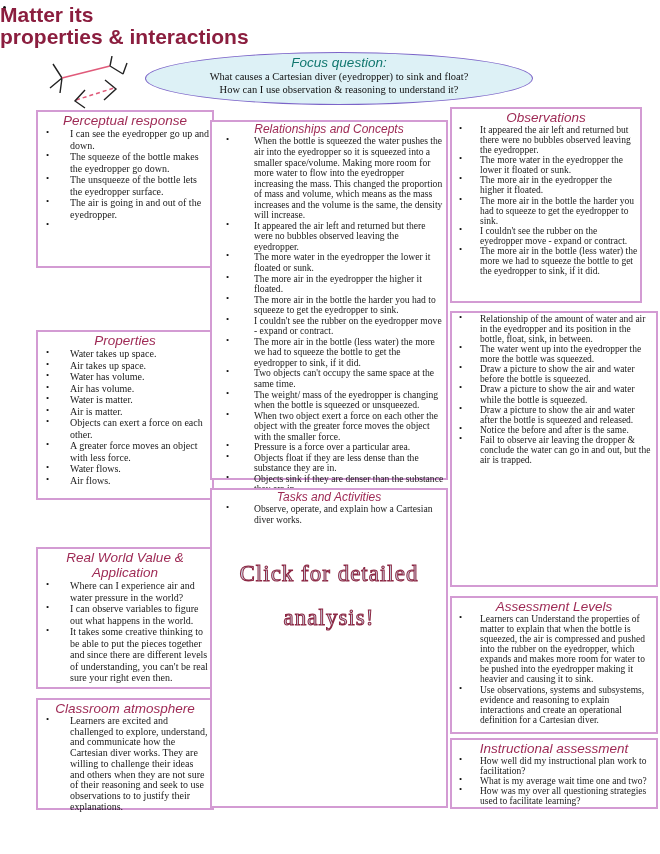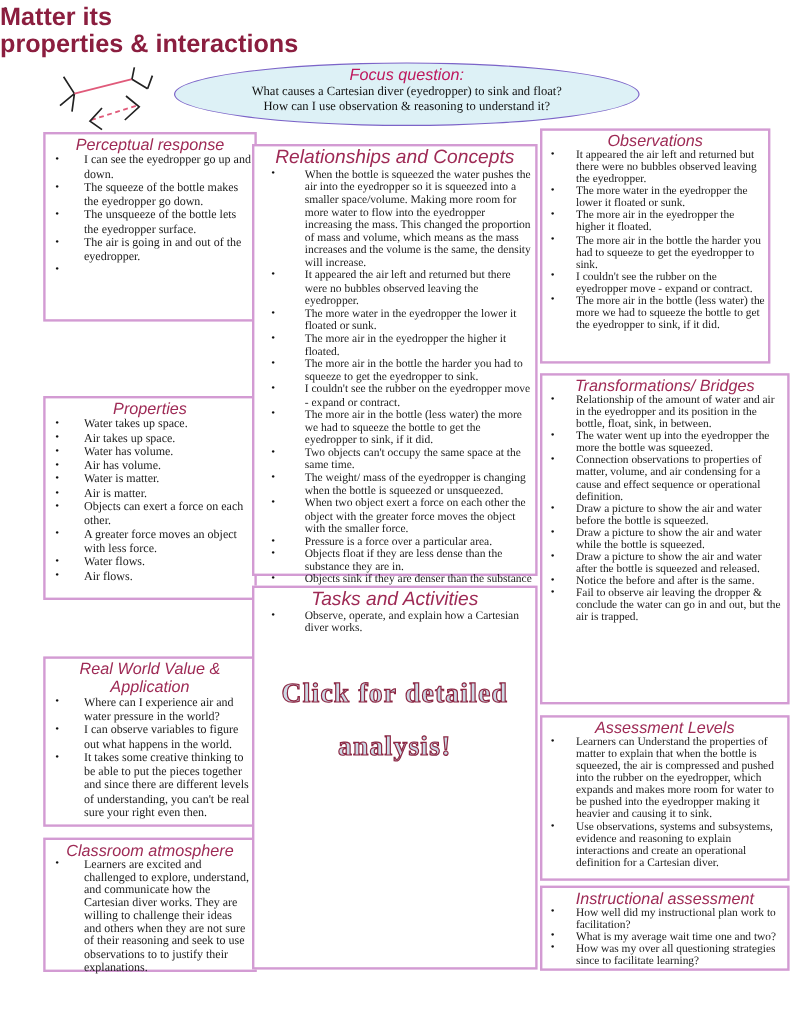--- a/index.html
+++ b/index.html
@@ -8,31 +8,31 @@
 
   
   .corner-dot{position:absolute;left:3px;top:6px;width:3px;height:3px;background:#111;border-radius:50%;}
   h1{position:absolute;left:0;top:4px;width:660px;margin:0;
      font-family:"Liberation Sans",sans-serif;font-weight:bold;font-size:21px;line-height:1.05;
      color:#8b1e3f;}
   h1 span{display:block;}
 
   .ellipse{position:absolute;left:145px;top:52px;width:388px;height:53px;box-sizing:border-box;
      background:#ddf1f6;border:1.5px solid #7c64c8;border-radius:50%;text-align:center;padding-top:3px;}
-  .ellipse .fq-title{font-family:"Liberation Sans",sans-serif;font-style:italic;color:#be185d;
+  .ellipse .fq-title{font-family:"Liberation Sans",sans-serif;font-style:italic;color:#0f766e;
      font-size:13.5px;line-height:1.1;}
   .ellipse .fq-line{display:block;font-size:10.5px;line-height:1.22;color:#111;}
 
   .sketch{position:absolute;left:48px;top:56px;}
 
   
   .box{position:absolute;box-sizing:border-box;border:2px solid #d39bd3;background:#fff;padding:1px 2px;}
   .box h2{margin:0;text-align:center;font-family:"Liberation Sans",sans-serif;font-style:italic;
      font-weight:400;color:#9e2a55;font-size:13.5px;line-height:1.12;}
-  .box.mid h2{font-size:16px;}
+  .box.mid h2{font-size:12px;}
   .box ul{margin:0;padding:0;list-style:none;}
   .box li{position:relative;min-height:1em;}
   .box li::before{content:"\2022";position:absolute;left:6px;top:-1px;font-size:9px;color:#111;}
 
   
   .col-left ul{font-size:10px;line-height:1.15;}
   .col-left li{padding-left:30px;}
   .col-left.tight ul{line-height:1.07;}
   .col-mid ul.bullets{font-size:9.6px;line-height:1.1;}
   .col-mid ul.bullets li{padding-left:40px;}
@@ -49,21 +49,21 @@
   #box-relationships{left:210px;top:120px;width:238px;height:360px;}
   #box-tasks{left:210px;top:488px;width:238px;height:320px;}
   #box-observations{left:450px;top:107px;width:192px;height:196px;}
   #box-transformations{left:450px;top:311px;width:208px;height:276px;}
   #box-assessment{left:450px;top:596px;width:208px;height:138px;}
   #box-instructional{left:450px;top:738px;width:208px;height:71px;}
 
   
   ul.wordart{margin-top:26px;text-align:center;cursor:pointer;}
   ul.wordart li{padding-left:0;white-space:pre;font-family:"Liberation Serif",serif;
-     font-weight:bold;font-size:23px;line-height:1.92;color:#ccd9e5;
+     font-weight:normal;font-size:23px;line-height:1.92;color:#ccd9e5;
      -webkit-text-stroke:1px #8c2743;letter-spacing:1px;}
   ul.wordart li::before{content:none;}
 </style>
 </head>
 <body>
 
 <div class="corner-dot"></div>
 
 <h1>
   <span>Matter its</span>
@@ -165,25 +165,23 @@
       <li>It appeared the air left and returned but there were no bubbles observed leaving the eyedropper.</li>
       <li>The more water in the eyedropper the lower it floated or sunk.</li>
       <li>The more air in the eyedropper the higher it floated.</li>
       <li>The more air in the bottle the harder you had to squeeze to get the eyedropper to sink.</li>
       <li>I couldn't see the rubber on the eyedropper move - expand or contract.</li>
       <li>The more air in the bottle (less water) the more we had to squeeze the bottle to get the eyedropper to sink, if it did.</li>
     </ul>
 </section>
 
 <section class="box col-right" id="box-transformations">
-  <h2>Transformations/ Bridges</h2>
   <ul>
       <li>Relationship of the amount of water and air in the eyedropper and its position in the bottle, float, sink, in between.</li>
       <li>The water went up into the eyedropper the more the bottle was squeezed.</li>
-      <li>Connection observations to properties of matter, volume, and air condensing for a cause and effect sequence or operational definition.</li>
       <li>Draw a picture to show the air and water before the bottle is squeezed.</li>
       <li>Draw a picture to show the air and water while the bottle is squeezed.</li>
       <li>Draw a picture to show the air and water after the bottle is squeezed and released.</li>
       <li>Notice the before and after is the same.</li>
       <li>Fail to observe air leaving the dropper &amp; conclude the water can go in and out, but the air is trapped.</li>
     </ul>
 </section>
 
 <section class="box col-right" id="box-assessment">
   <h2>Assessment Levels</h2>
@@ -191,15 +189,15 @@
       <li>Learners can Understand the properties of matter to explain that when the bottle is squeezed, the air is compressed and pushed into the rubber on the eyedropper, which expands and makes more room for water to be pushed into the eyedropper making it heavier and causing it to sink.</li>
       <li>Use observations, systems and subsystems, evidence and reasoning to explain interactions and create an operational definition for a Cartesian diver.</li>
     </ul>
 </section>
 
 <section class="box col-right" id="box-instructional">
   <h2>Instructional assessment</h2>
   <ul>
       <li>How well did my instructional plan work to facilitation?</li>
       <li>What is my average wait time one and two?</li>
-      <li>How was my over all questioning strategies since to facilitate learning?</li>
+      <li>How was my over all questioning strategies used to facilitate learning?</li>
     </ul>
 </section>
 
 </body></html>

